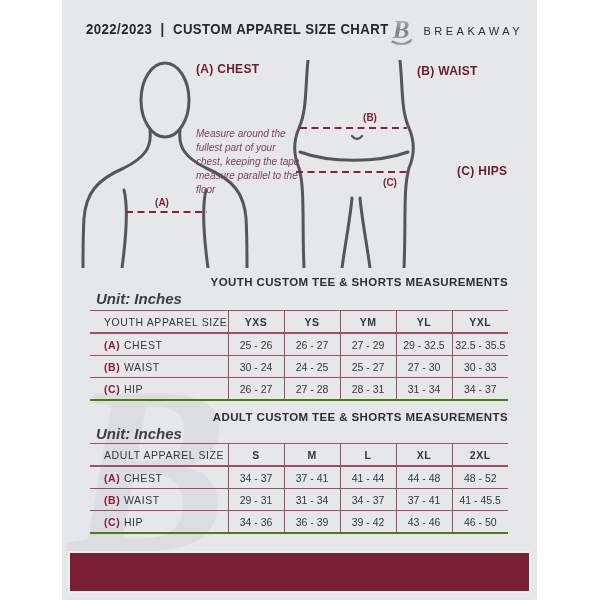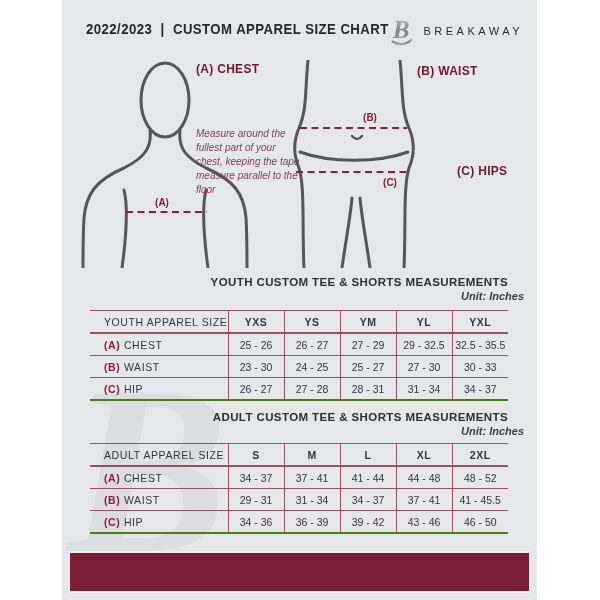--- a/index.html
+++ b/index.html
@@ -34,22 +34,22 @@
   
   .fig { position:absolute; z-index:1; }
   #torso-fig { left:12px; top:56px; }
   #lower-fig { left:228px; top:60px; }
   
   .section-title {
     position:absolute; left:28px; width:418px; text-align:right;
     font-size:11.5px; font-weight:bold; color:#2e2f35; letter-spacing:.4px; z-index:2;
   }
   .section-unit {
-    position:absolute; left:44px; width:418px; text-align:right;
-    font-size:11px; font-style:italic; font-weight:bold; color:#3c3d42; z-index:2;
+    position:absolute; left:34px; width:418px; text-align:left;
+    font-size:15px; font-style:italic; font-weight:bold; color:#3c3d42; z-index:2;
   }
   #youth-title { top:276px; } #youth-unit { top:290px; }
   #adult-title { top:411px; } #adult-unit { top:425px; }
   
   .size-table {
     position:absolute; left:28px; width:418px;
     border-collapse:collapse; table-layout:fixed;
     font-size:10.5px; color:#35363c; z-index:2;
   }
   #youth-table { top:310px; }
@@ -154,21 +154,21 @@
     <tr>
       <td class="lbl"><span class="pfx">(A)</span> <span>CHEST</span></td>
       <td>25 - 26</td>
       <td>26 - 27</td>
       <td>27 - 29</td>
       <td>29 - 32.5</td>
       <td>32.5 - 35.5</td>
     </tr>
     <tr>
       <td class="lbl"><span class="pfx">(B)</span> <span>WAIST</span></td>
-      <td>23 - 30</td>
+      <td>30 - 24</td>
       <td>24 - 25</td>
       <td>25 - 27</td>
       <td>27 - 30</td>
       <td>30 - 33</td>
     </tr>
     <tr>
       <td class="lbl"><span class="pfx">(C)</span> <span>HIP</span></td>
       <td>26 - 27</td>
       <td>27 - 28</td>
       <td>28 - 31</td>

